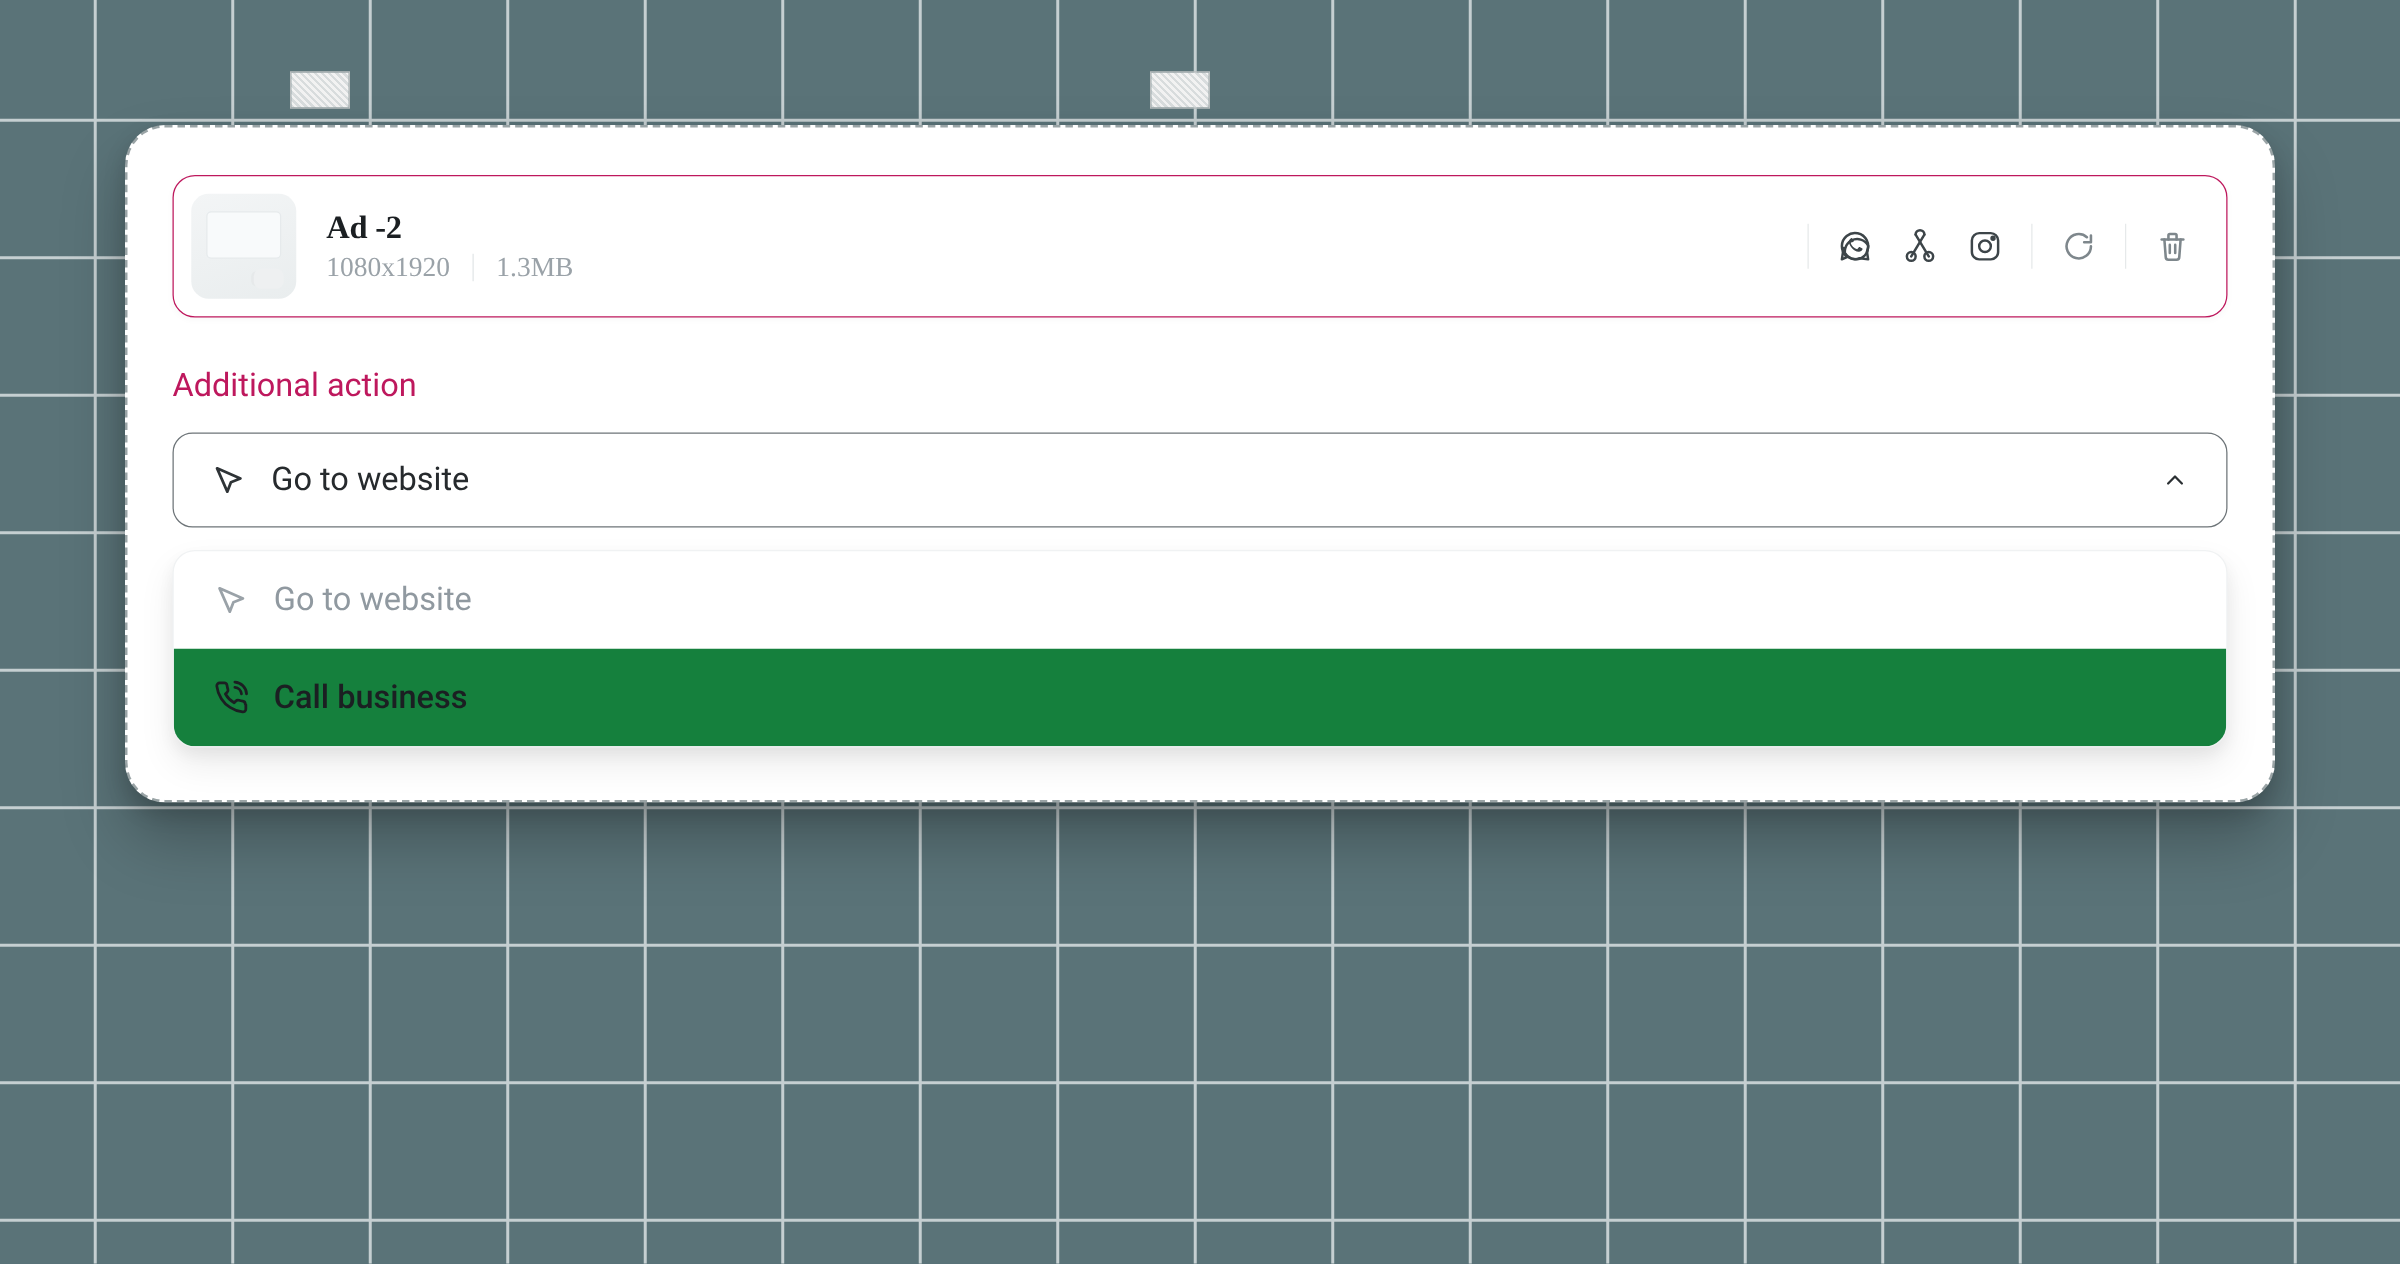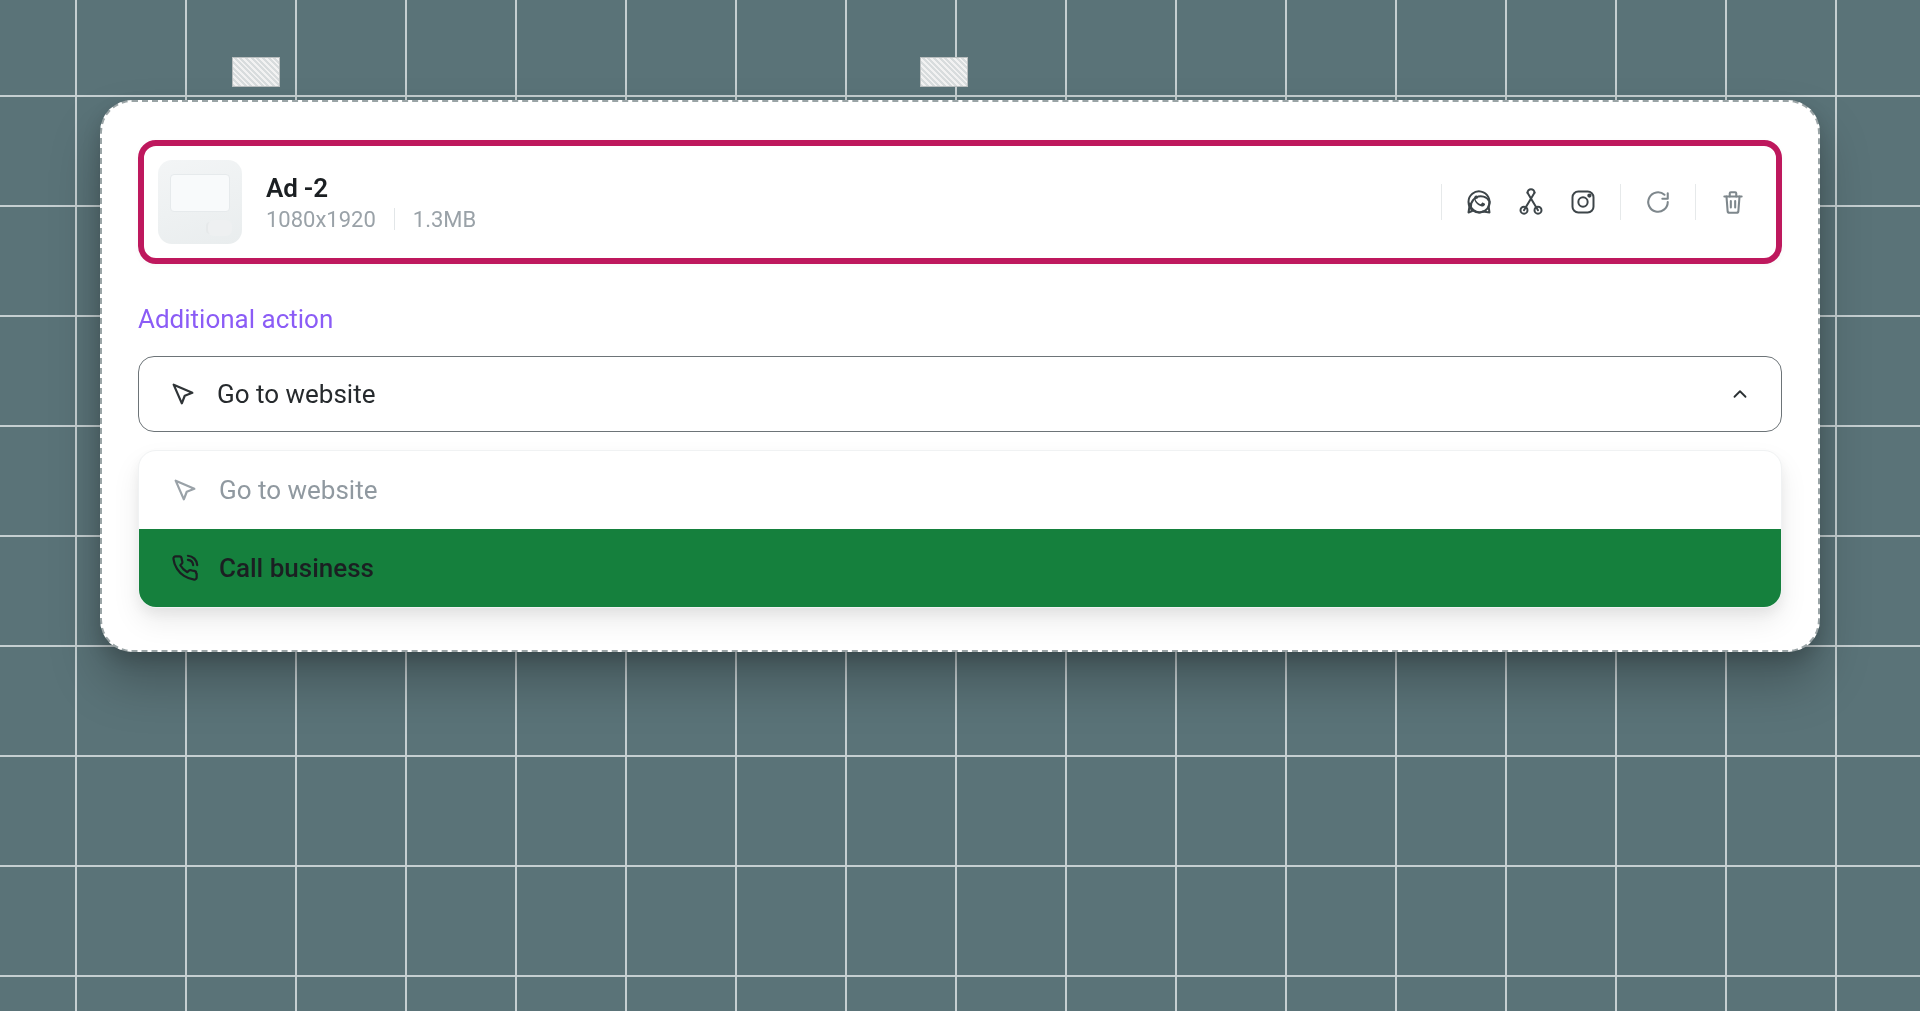--- a/index.html
+++ b/index.html
@@ -46,25 +46,26 @@
     background: #fff;
     box-shadow: 0 30px 50px rgba(0,0,0,0.25), 0 8px 18px rgba(0,0,0,0.15);
     padding: 38px 36px 42px 36px;
   }
 
   
   .ad-row {
     display: flex;
     align-items: center;
     gap: 24px;
-    border: 6px solid #be185d;
+    border: 1px solid #be185d;
     border-radius: 18px;
     padding: 14px 28px 14px 14px;
     box-shadow: 0 2px 6px rgba(0,0,0,0.03);
     background: #fff;
+    font-family: Liberation Serif, serif;
   }
 
   .thumb {
     width: 84px;
     height: 84px;
     border-radius: 14px;
     background: linear-gradient(160deg, #f3f5f6 0%, #e9edee 100%);
     position: relative;
     flex: 0 0 auto;
   }
@@ -126,21 +127,21 @@
     justify-content: center;
     color: #3d4549;
   }
   .icon-btn { cursor: pointer; color: #7e878c; }
 
   
   .section-label {
     margin-top: 40px;
     margin-bottom: 22px;
     font-size: 26px;
-    color: #8b5cf6;
+    color: #be185d;
     font-weight: 450;
   }
 
   
   .select-box {
     display: flex;
     align-items: center;
     gap: 20px;
     border: 1.6px solid #6d7478;
     border-radius: 16px;

